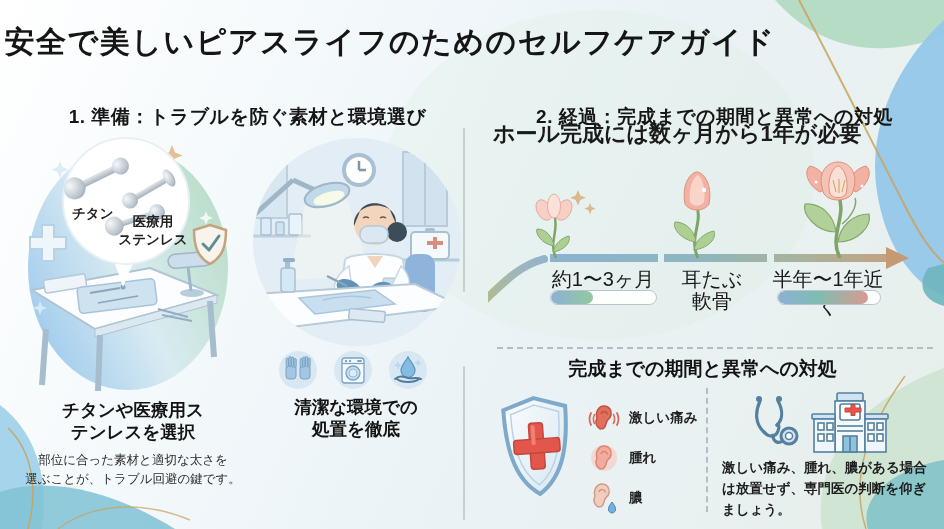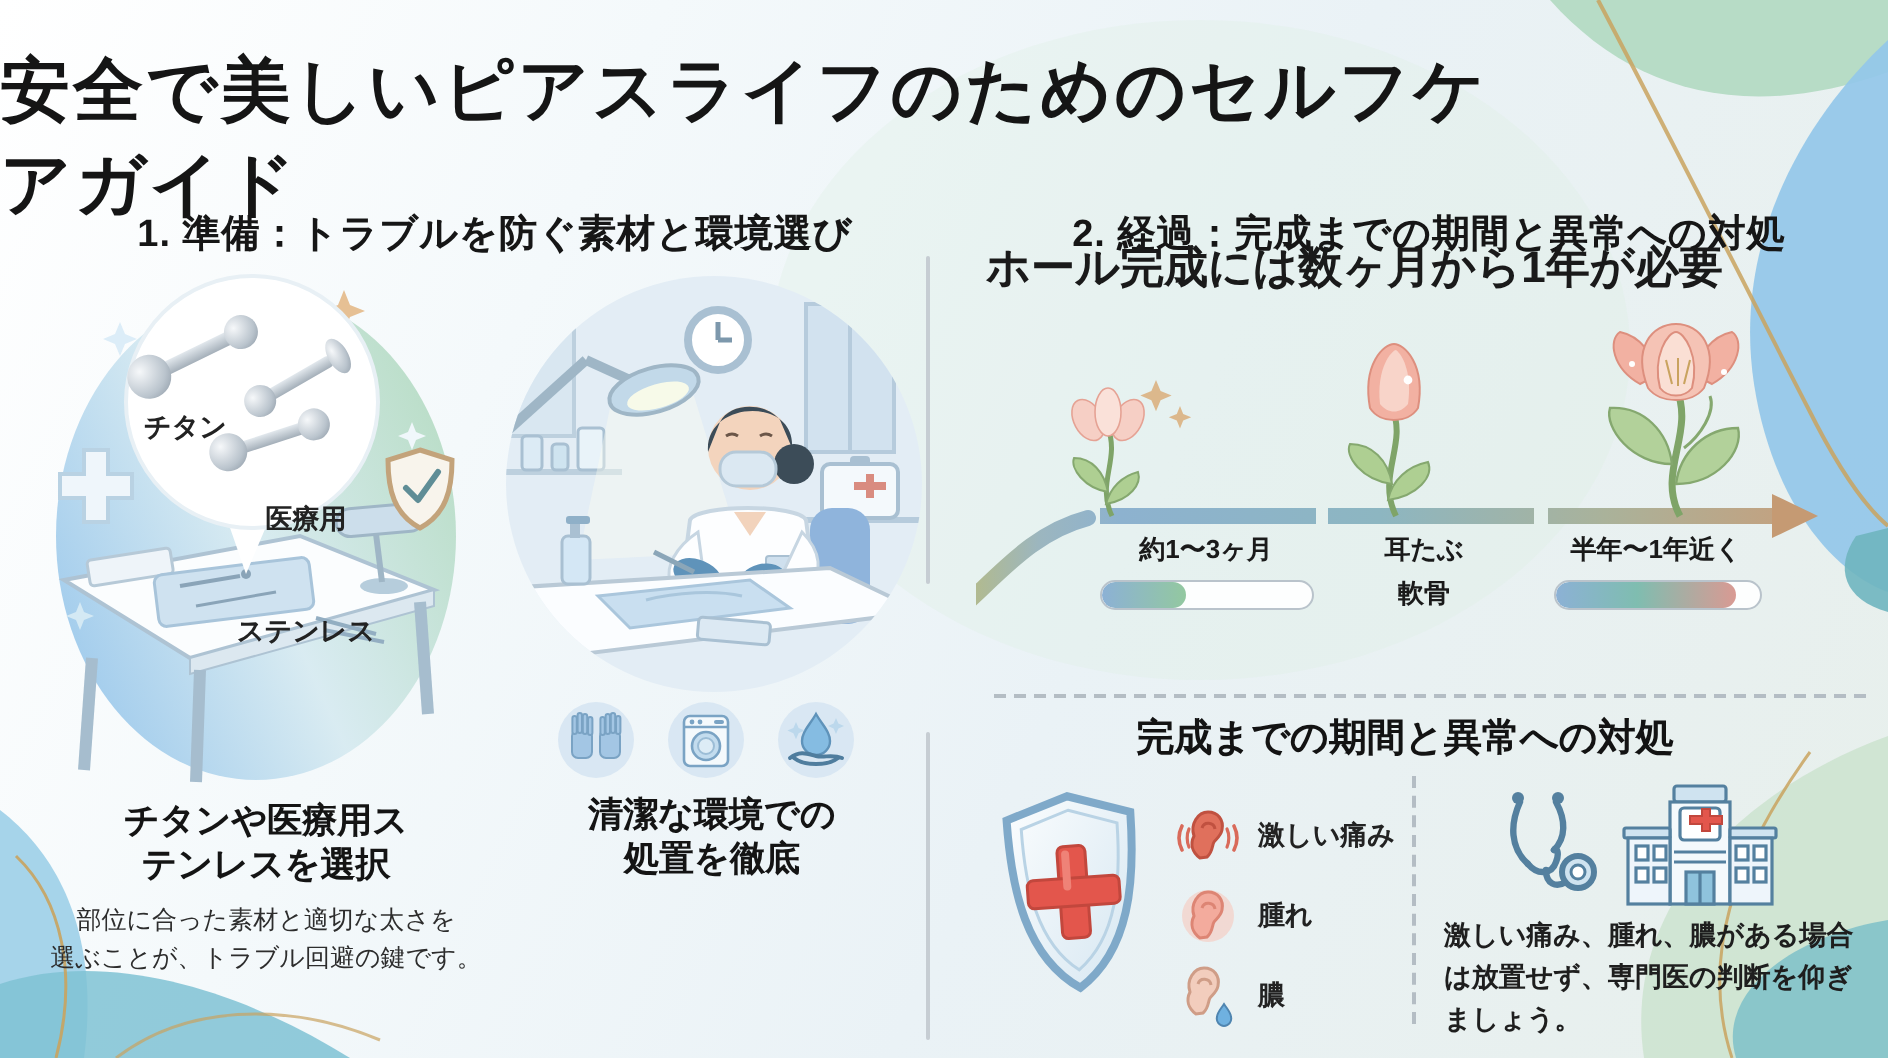--- a/index.html
+++ b/index.html
@@ -4,53 +4,53 @@
 <style>
   * { margin:0; padding:0; box-sizing:border-box; }
   html,body { width:944px; height:529px; }
   body { font-family:"Liberation Sans","DejaVu Sans",sans-serif; color:#1c1c1c; }
   #canvas { position:relative; width:944px; height:529px; overflow:hidden;
     background:linear-gradient(115deg,#ffffff 0%,#f4f9fb 28%,#eaf2f6 58%,#e7efeb 100%); }
   svg { display:block; }
   .decor { position:absolute; top:0; left:0; z-index:0; pointer-events:none; }
   .layer { position:absolute; z-index:2; }
 
-  .title { top:22px; left:0; width:780px; text-align:left; font-size:35px; font-weight:bold; letter-spacing:1.5px; color:#151515; }
+  .title { top:22px; left:0; width:780px; text-align:center; font-size:30px; font-weight:bold; letter-spacing:1.5px; color:#151515; }
 
   .sec-heading { font-size:19px; font-weight:bold; text-align:center; color:#161616; letter-spacing:.5px;margin-top:20px; }
   .h-left  { top:84px; left:30px;  width:435px; }
   .h-right { top:84px; left:493px; width:443px; }
   .subtitle { top:119px; left:493px; width:443px; font-size:22px; font-weight:bold; color:#1a1a1a; }
 
   .divider-v { position:absolute; left:463px; width:2px; background:#c6cdd3; z-index:1; border-radius:1px; }
   .seg1 { top:128px; height:164px; }
   .seg2 { top:366px; height:154px; }
 
   .illus { position:absolute; z-index:2; }
   .materials-illus { top:133px; left:20px; width:225px; height:262px; }
   .nurse-illus { top:138px; left:253px; width:208px; height:208px; }
 
   .bubble-label { position:absolute; font-weight:bold; color:#222; z-index:3; }
   .lbl-titanium { left:52px; top:72px; font-size:13.5px; }
   .lbl-steel { left:92px; top:80px; width:82px; text-align:center; font-size:13.5px; line-height:1.35; }
-  .lbl-steel span { display:block;margin-top:38px; }
+  .lbl-steel span { display:block; }
 
   .icon-row { top:350px; left:245px; width:216px; display:flex; justify-content:center; gap:15px; }
   .mini-icon { width:40px; height:40px; }
 
   .col-heading { font-size:17.5px; font-weight:bold; text-align:center; line-height:1.28; color:#141414; }
   .col-heading span { display:block; }
   .ch1 { top:399px; left:28px;  width:210px; }
   .ch2 { top:396px; left:250px; width:212px; }
   .col-body { font-size:12.5px; line-height:1.55; text-align:center; color:#2d2d2d; white-space:pre-line; }
   .cb1 { top:451px; left:14px;  width:238px; }
   .cb2 { top:447px; left:240px; width:232px; }
 
   .timeline-svg { top:148px; left:488px; width:450px; height:175px; }
-  .stage-label { position:absolute; z-index:3; font-size:13px; font-weight:bold; text-align:center; color:#1a1a1a; }
+  .stage-label { position:absolute; z-index:3; font-size:20px; font-weight:normal; text-align:center; color:#1a1a1a; }
   .sl1 { top:266px; left:543px; width:120px; }
   .sl2 { top:266px; left:652px; width:120px; }
   .sl2b { top:288px; left:652px; width:120px; }
   .sl3 { top:266px; left:768px; width:120px; }
   .pill { position:absolute; z-index:3; height:15px; border:1.5px solid #b9c3cb; border-radius:9px; background:#fdfefe; overflow:hidden; }
   .p1 { top:290px; left:550px; width:107px; }
   .p2 { top:290px; left:777px; width:104px; }
   .pill-fill { height:100%; border-radius:8px; }
   .pf1 { background:linear-gradient(90deg,#8cb1d5,#93c8a0); }
   .pf2 { background:linear-gradient(90deg,#8cb1d5 0%,#7fbdb0 45%,#d99a93 100%); }

